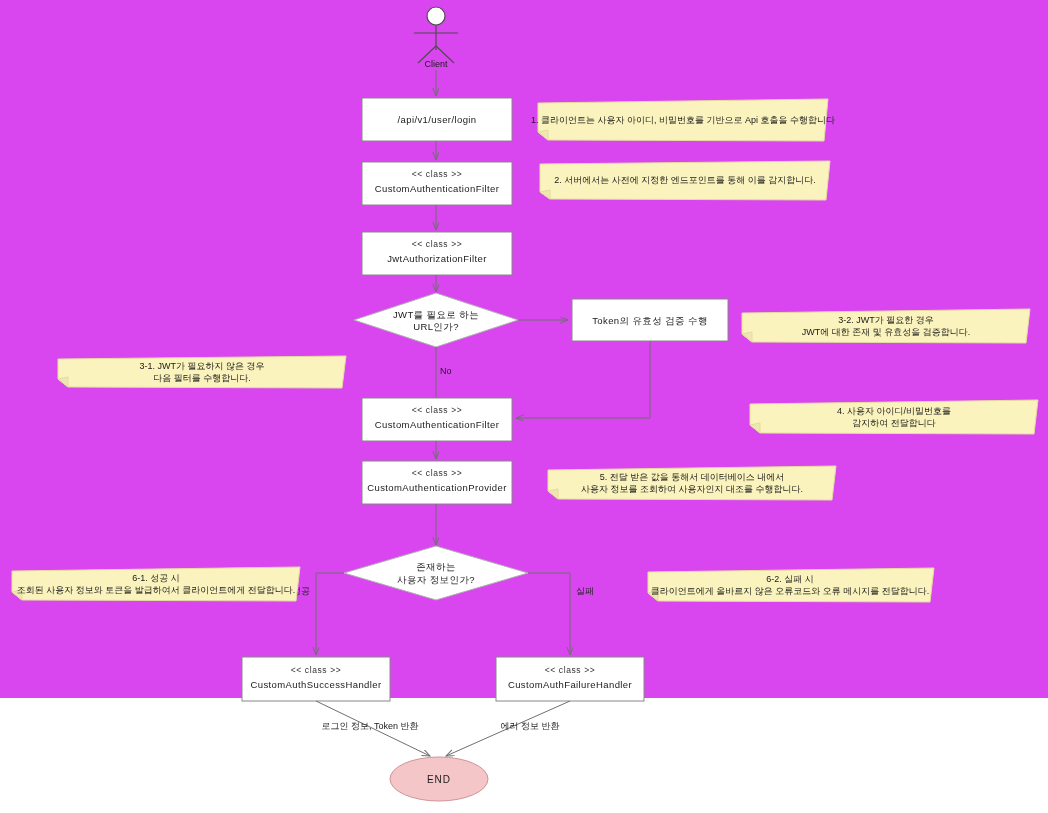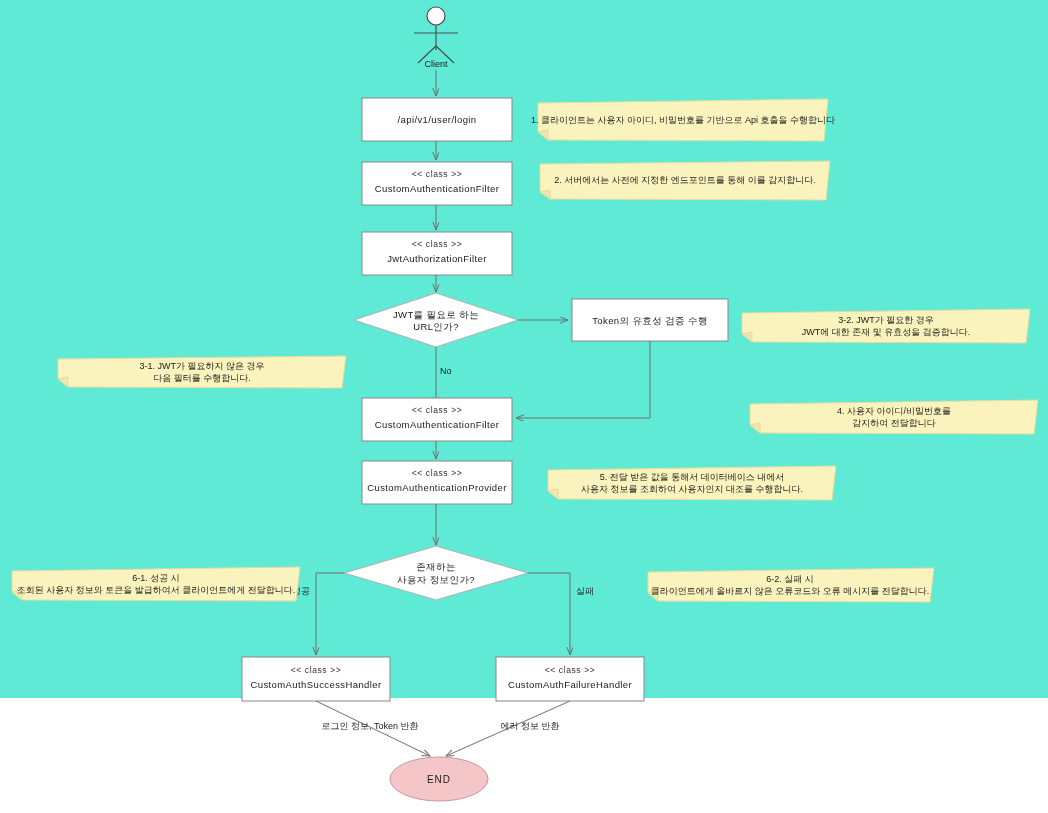--- a/index.html
+++ b/index.html
@@ -10,21 +10,21 @@
   body {
     width: 1048px;
     height: 813px;
     font-family: "Liberation Sans", sans-serif;
     overflow: hidden;
   }
   #canvas {
     position: relative;
     width: 1048px;
     height: 698px;
-    background: #5eead4;
+    background: #d946ef;
   }
   svg.diagram {
     position: absolute;
     top: 0; left: 0;
     width: 1048px;
     height: 813px;
   }
   .node-rect {
     fill: #ffffff;
     stroke: #888888;

